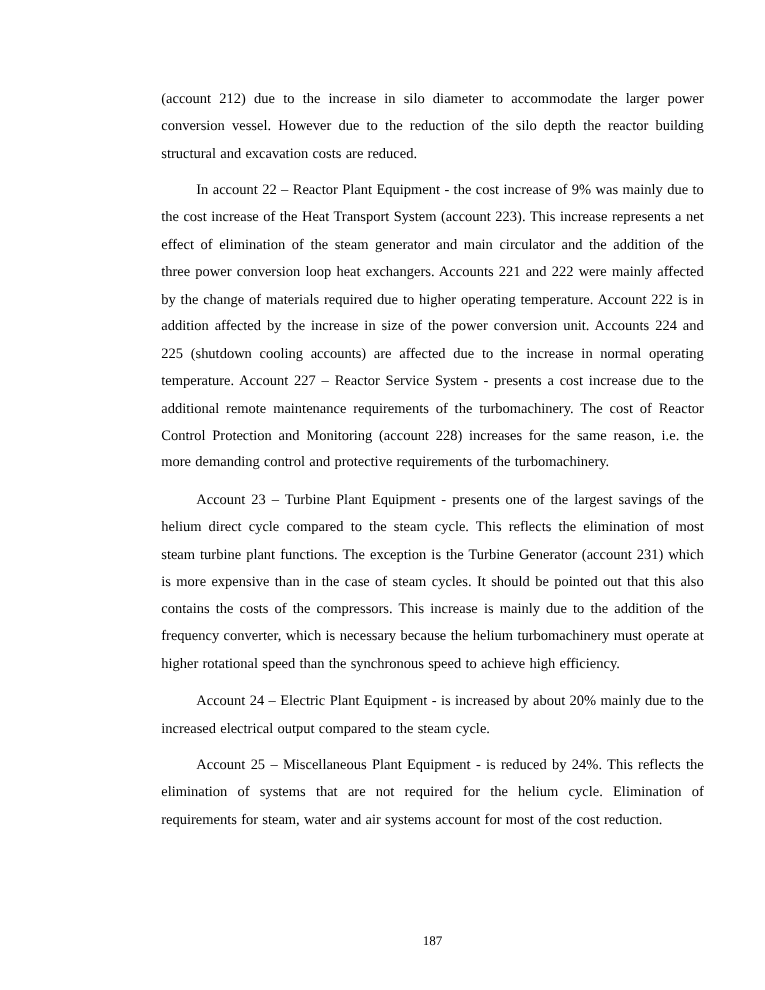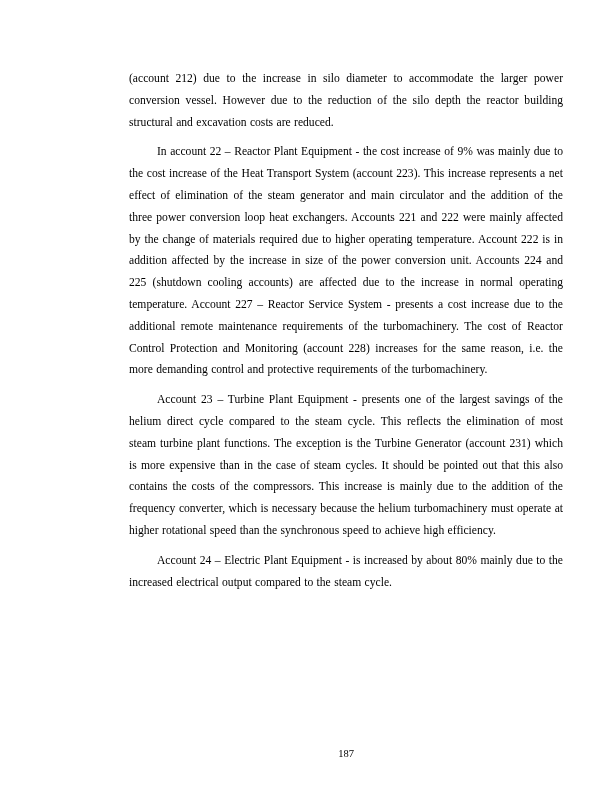--- a/index.html
+++ b/index.html
@@ -58,21 +58,22 @@
 
 <div class="page">
 
   <div class="text-block">
     <p class="para">(account 212) due to the increase in silo diameter to accommodate the larger power conversion vessel.  However due to the reduction of the silo depth the reactor building structural and excavation costs are reduced.</p>
 
     <p class="para indent">In account 22 – Reactor Plant Equipment - the cost increase of 9% was mainly due to the cost increase of the Heat Transport System (account 223).  This increase represents a net effect of elimination of the steam generator and main circulator and the addition of the three power conversion loop heat exchangers.  Accounts 221 and 222 were mainly affected by the change of materials required due to higher operating temperature. Account 222 is in addition affected by the increase in size of the power conversion unit. Accounts 224 and 225 (shutdown cooling accounts) are affected due to the increase in normal operating temperature.  Account 227 – Reactor Service System - presents a cost increase due to the additional remote maintenance requirements of the turbomachinery. The cost of Reactor Control Protection and Monitoring (account 228) increases for the same reason, i.e. the more demanding control and protective requirements of the turbomachinery.</p>
 
     <p class="para indent">Account 23 – Turbine Plant Equipment - presents one of the largest savings of the helium direct cycle compared to the steam cycle.  This reflects the elimination of most steam turbine plant functions.  The exception is the Turbine Generator (account 231) which is more expensive than in the case of steam cycles.  It should be pointed out that this also contains the costs of the compressors.  This increase is mainly due to the addition of the frequency converter, which is necessary because the helium turbomachinery must operate at higher rotational speed than the synchronous speed to achieve high efficiency.</p>
 
-    <p class="para indent">Account 24 – Electric Plant Equipment - is increased by about 80% mainly due to the increased electrical output compared to the steam cycle.</p>
+    <p class="para indent">Account 24 – Electric Plant Equipment - is increased by about 20% mainly due to the increased electrical output compared to the steam cycle.</p>
 
+    <p class="para indent">Account 25 – Miscellaneous Plant Equipment - is reduced by 24%.  This reflects the elimination of systems that are not required for the helium cycle.  Elimination of requirements for steam, water and air systems account for most of the cost reduction.</p>
   </div>
 
   <div class="footer">
     <span class="page-number">187</span>
   </div>
 
 </div>
 
 </body></html>

